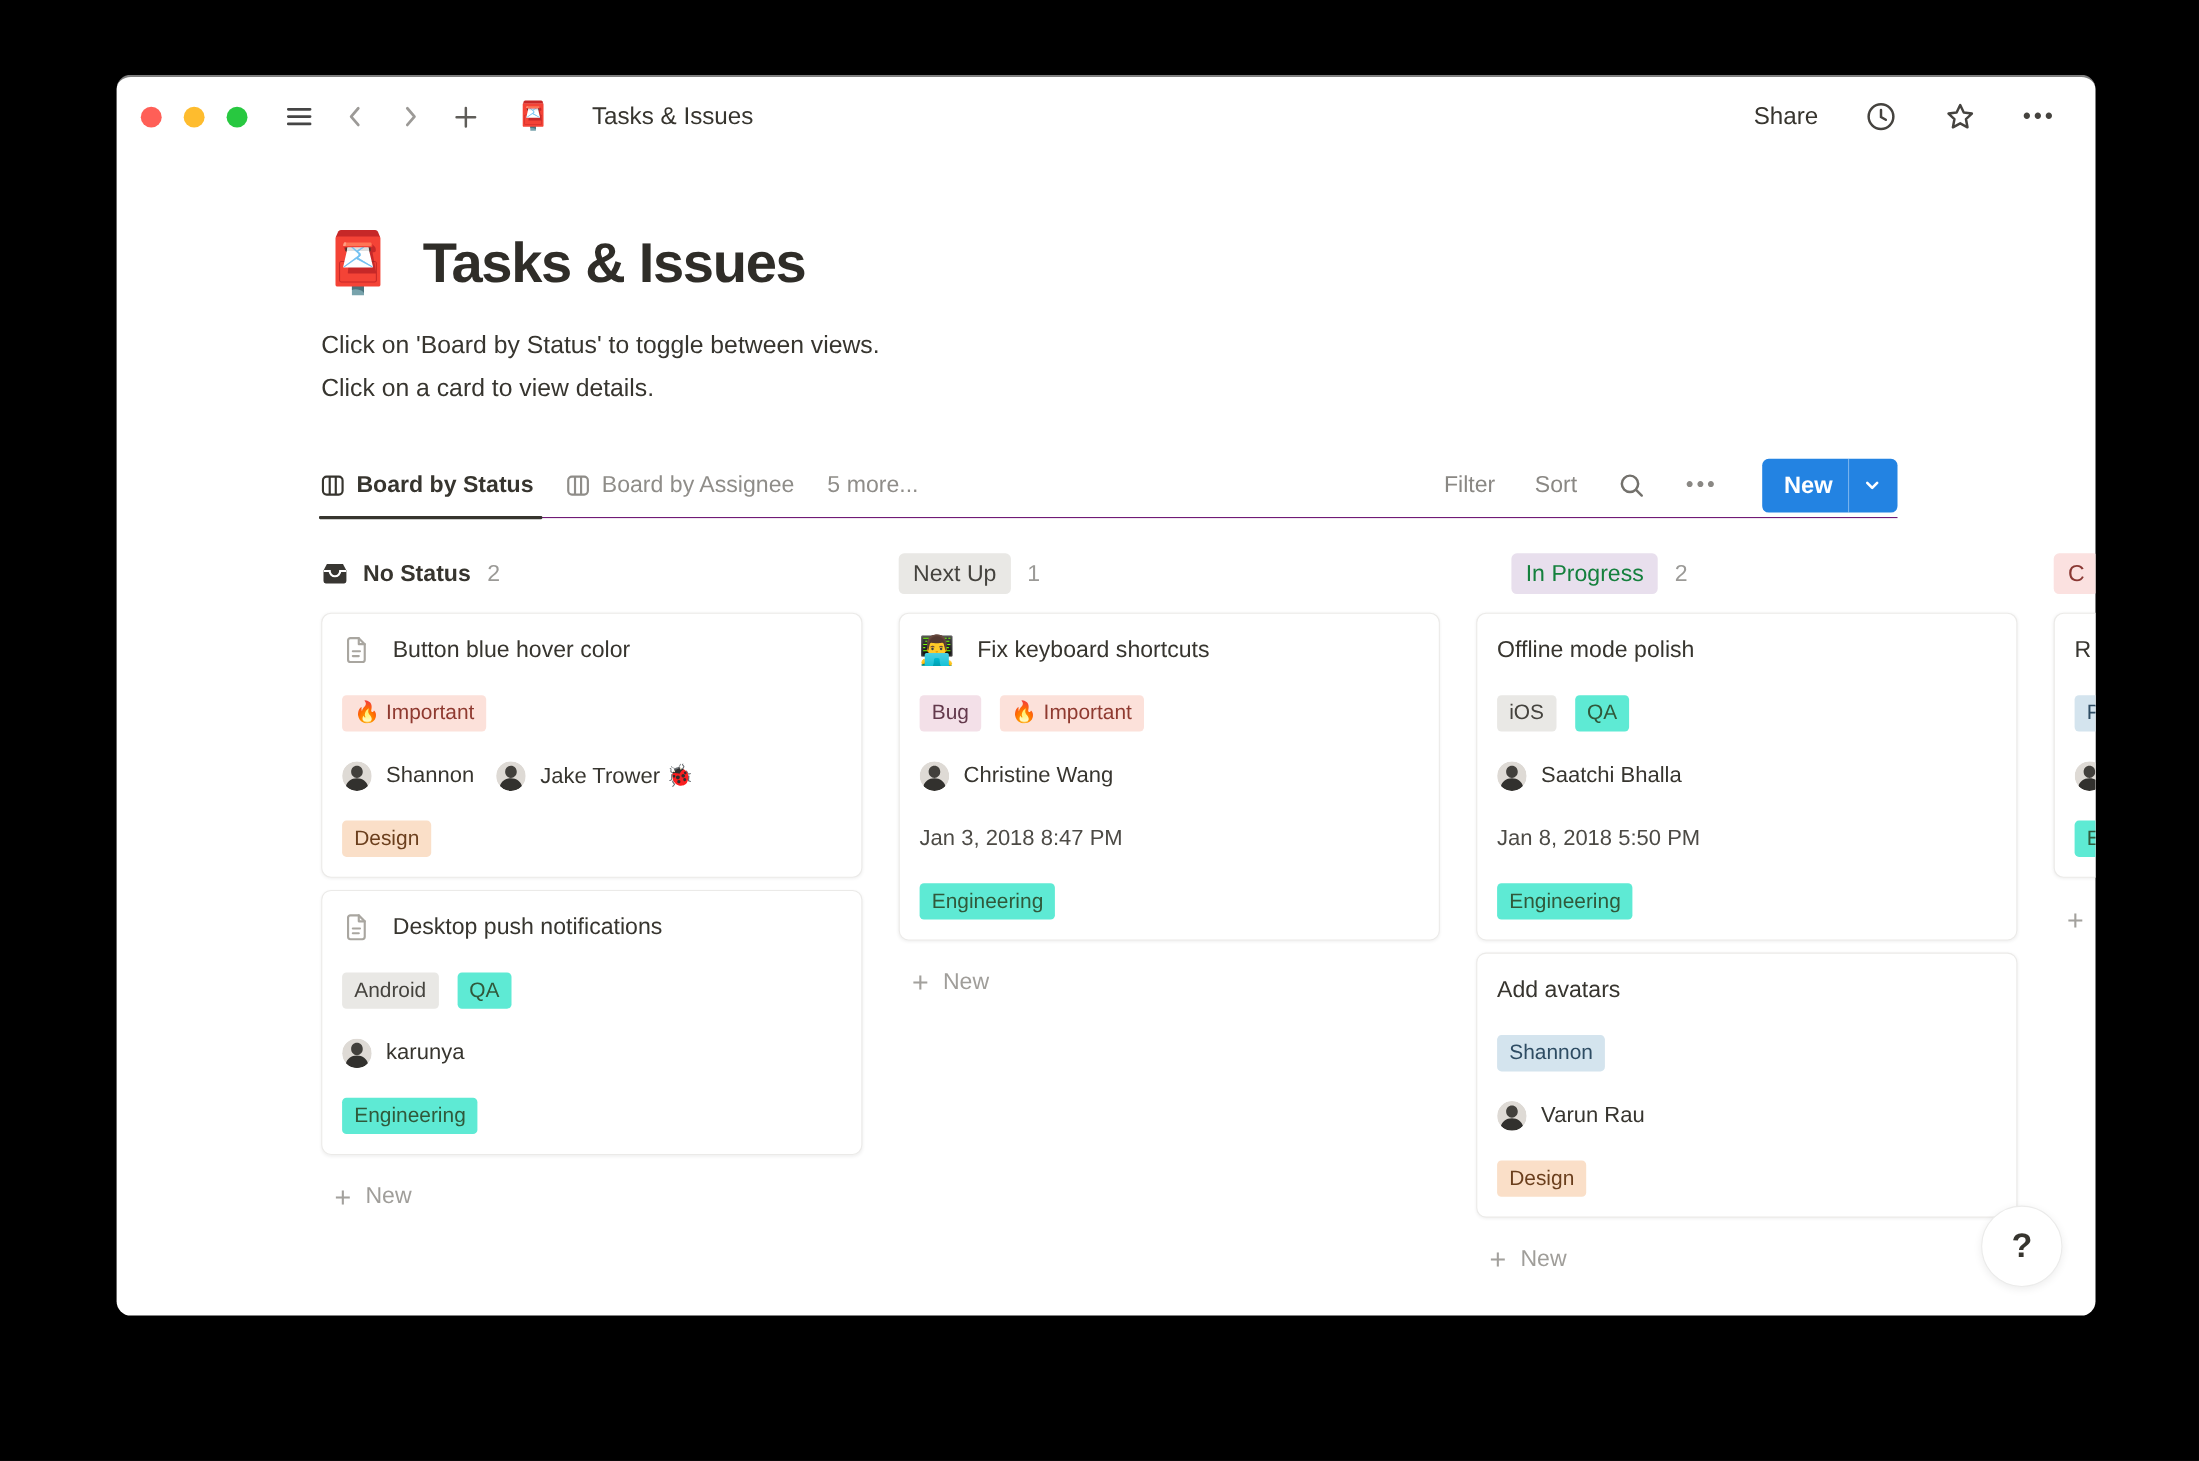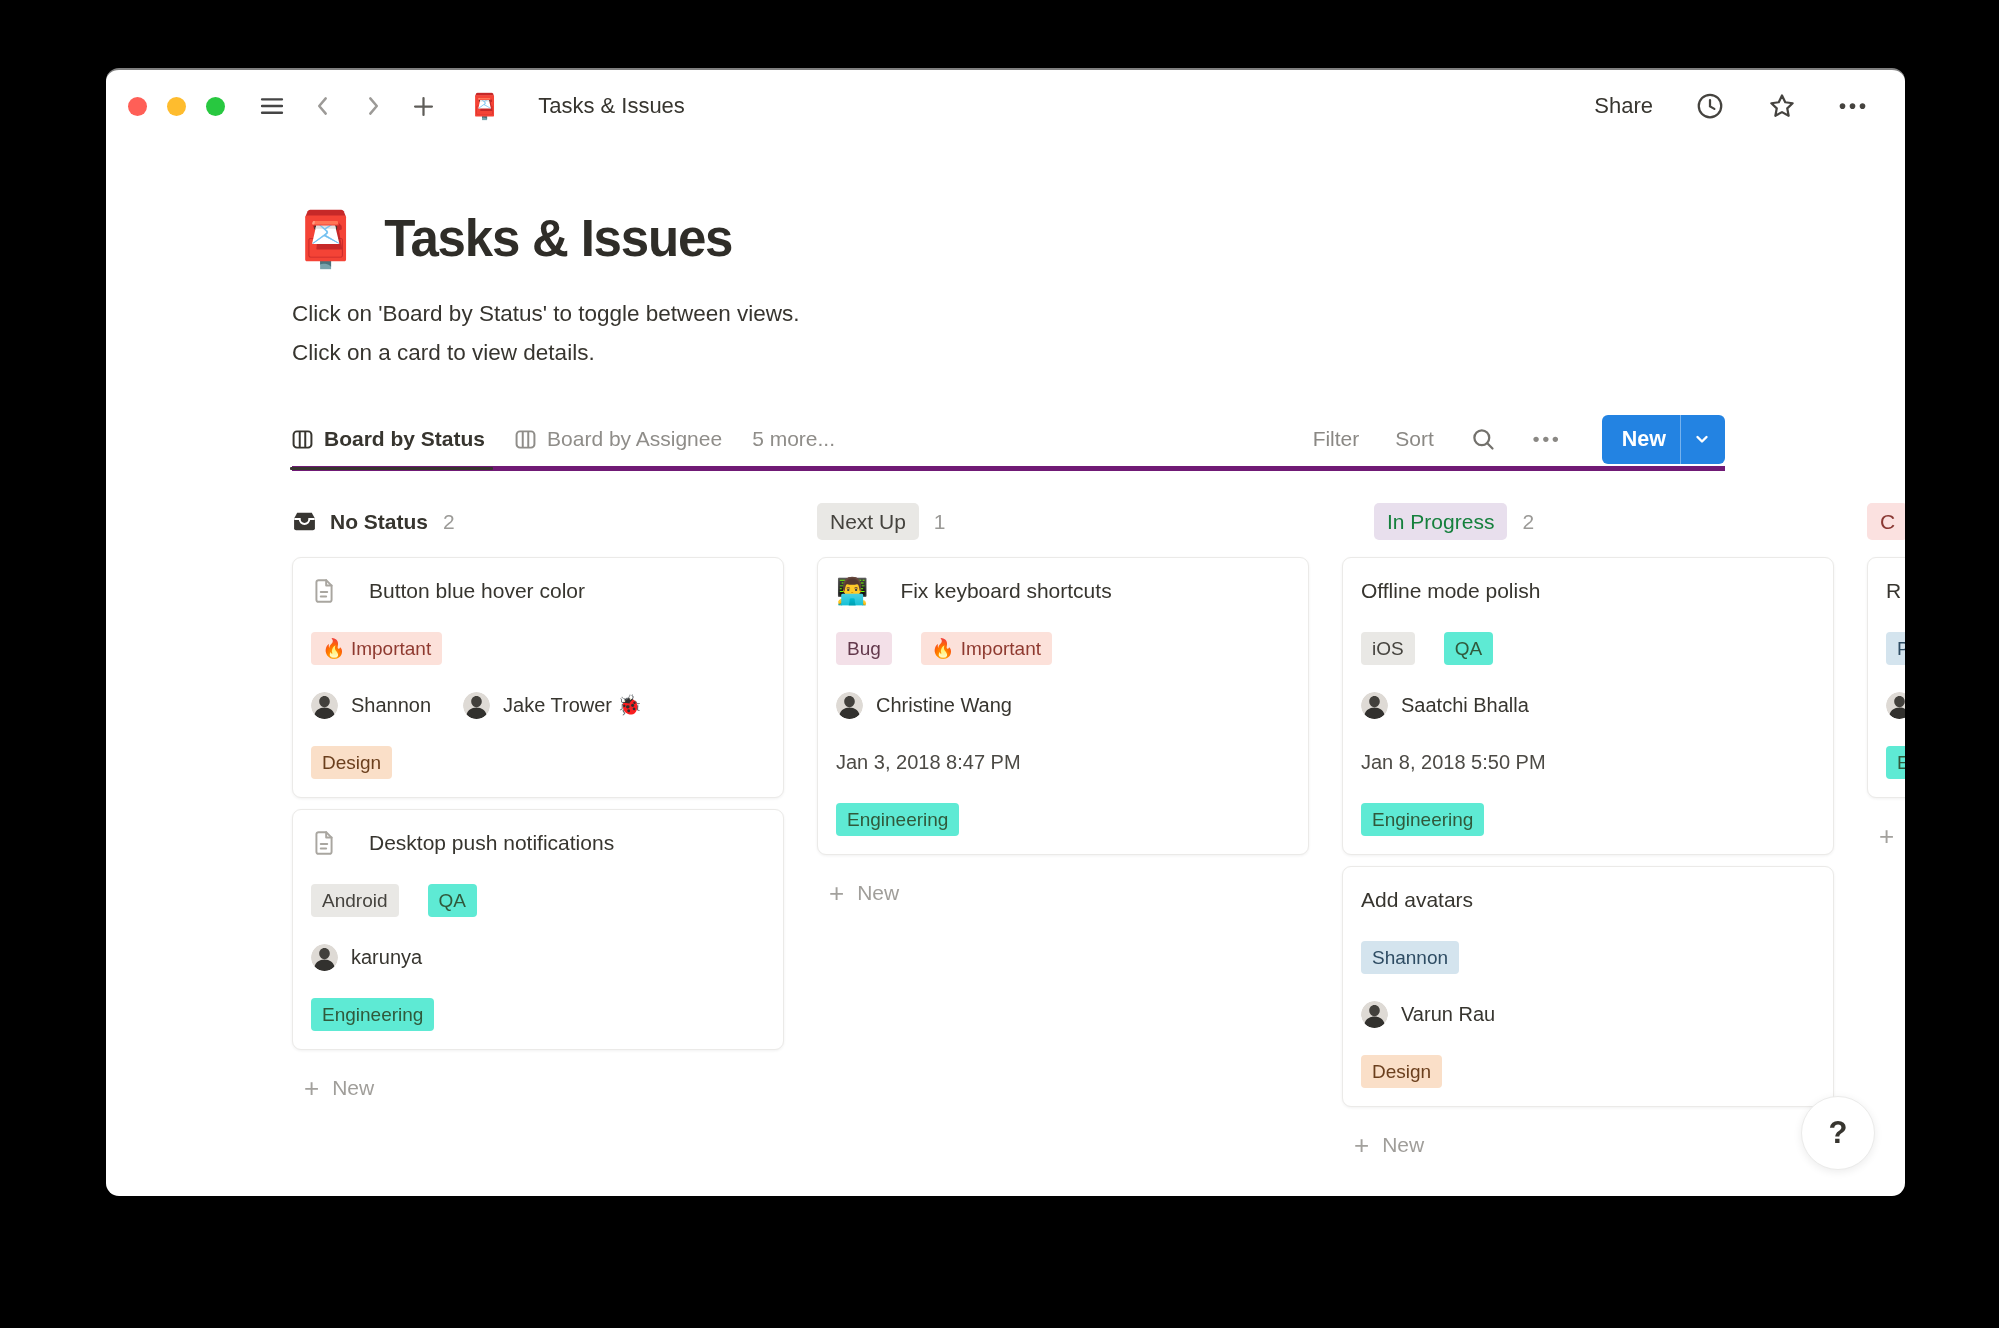--- a/index.html
+++ b/index.html
@@ -23,21 +23,21 @@
   .tb-share { font-size:22px; color:#37352f; }
   .tb-dots { font-size:20px; color:#45433f; letter-spacing:3px; font-weight:700; }
 
   
   .page-head { position:absolute; left:186px; top:138px; display:flex; align-items:flex-start; }
   .page-emoji { font-size:54px; line-height:62px; margin-right:25px; }
   .page-title { font-size:51px; font-weight:700; color:#2f2d28; letter-spacing:-1.2px; line-height:62px; }
   .page-desc { position:absolute; left:186px; top:224px; font-size:22.5px; color:#37352f; line-height:39px; }
 
   
-  .viewbar { position:absolute; left:186px; width:1433px; top:342px; height:59px; border-bottom:5px solid #701a75; display:flex; align-items:center; }
+  .viewbar { position:absolute; left:186px; width:1433px; top:342px; height:59px; border-bottom:1px solid #701a75; display:flex; align-items:center; }
   .tabs { display:flex; align-items:center; gap:30px; }
   .tab { display:flex; align-items:center; gap:11px; font-size:21px; color:#8f8d89; position:relative; height:59px; }
   .tab.active { color:#37352f; font-weight:600; }
   .tab.active::after { content:""; position:absolute; left:-2px; right:-8px; bottom:-1px; height:3px; background:#37352f; border-radius:1px; }
   .tab svg { flex:none; }
   .view-controls { margin-left:auto; display:flex; align-items:center; gap:36px; }
   .ctrl { font-size:21px; color:#8a8884; }
   .ctrl-dots { letter-spacing:3px; font-weight:700; font-size:19px; }
   .new-btn { display:flex; align-items:stretch; height:49px; background:#2383e2; border-radius:6px; color:#fff; overflow:hidden; margin-left:4px; }
   .new-btn-main { display:flex; align-items:center; padding:0 14px 0 20px; font-size:21.5px; font-weight:700; }
@@ -45,21 +45,21 @@
 
   
   #board { position:absolute; left:0; top:433px; width:100%; height:700px; }
   .column { position:absolute; width:492px; display:flex; flex-direction:column; align-items:flex-start; }
   .col-head { height:37px; display:flex; align-items:center; margin-bottom:17px; }
   .col-head-label { font-size:21px; font-weight:600; color:#37352f; margin-left:13px; }
   .col-count { font-size:21px; color:#9b9a97; margin-left:15px; }
   .pill { display:inline-block; height:37px; line-height:37px; padding:0 13px; border-radius:5px; font-size:21px; font-weight:500; white-space:nowrap; }
 
   .card { width:492px; background:#fff; border:1px solid #ebeae8; border-radius:9px; box-shadow:0 1px 3px rgba(15,15,15,.06); padding:16px 18px 18px; margin-bottom:11px; }
-  .crow { display:flex; align-items:center; gap:32px; height:34px; margin-top:23px; white-space:nowrap; }
+  .crow { display:flex; align-items:center; gap:20px; height:34px; margin-top:23px; white-space:nowrap; }
   .crow.first { margin-top:0; }
   .card-title { font-size:21px; font-weight:500; color:#37352f; }
   .card-emoji { font-size:26px; line-height:30px; }
   .tag { display:inline-block; height:33px; line-height:33px; padding:0 11px; border-radius:4px; font-size:19px; }
   .tag + .tag { margin-left:-3px; }
   .tag-red    { background:#fce1da; color:#8f3a30; }
   .tag-pink   { background:#f3e0e8; color:#63394c; }
   .tag-orange { background:#fadfc8; color:#6b3f1d; }
   .tag-green  { background:#5eead4; color:#30593b; }
   .tag-gray   { background:#e9e8e5; color:#45433e; }

